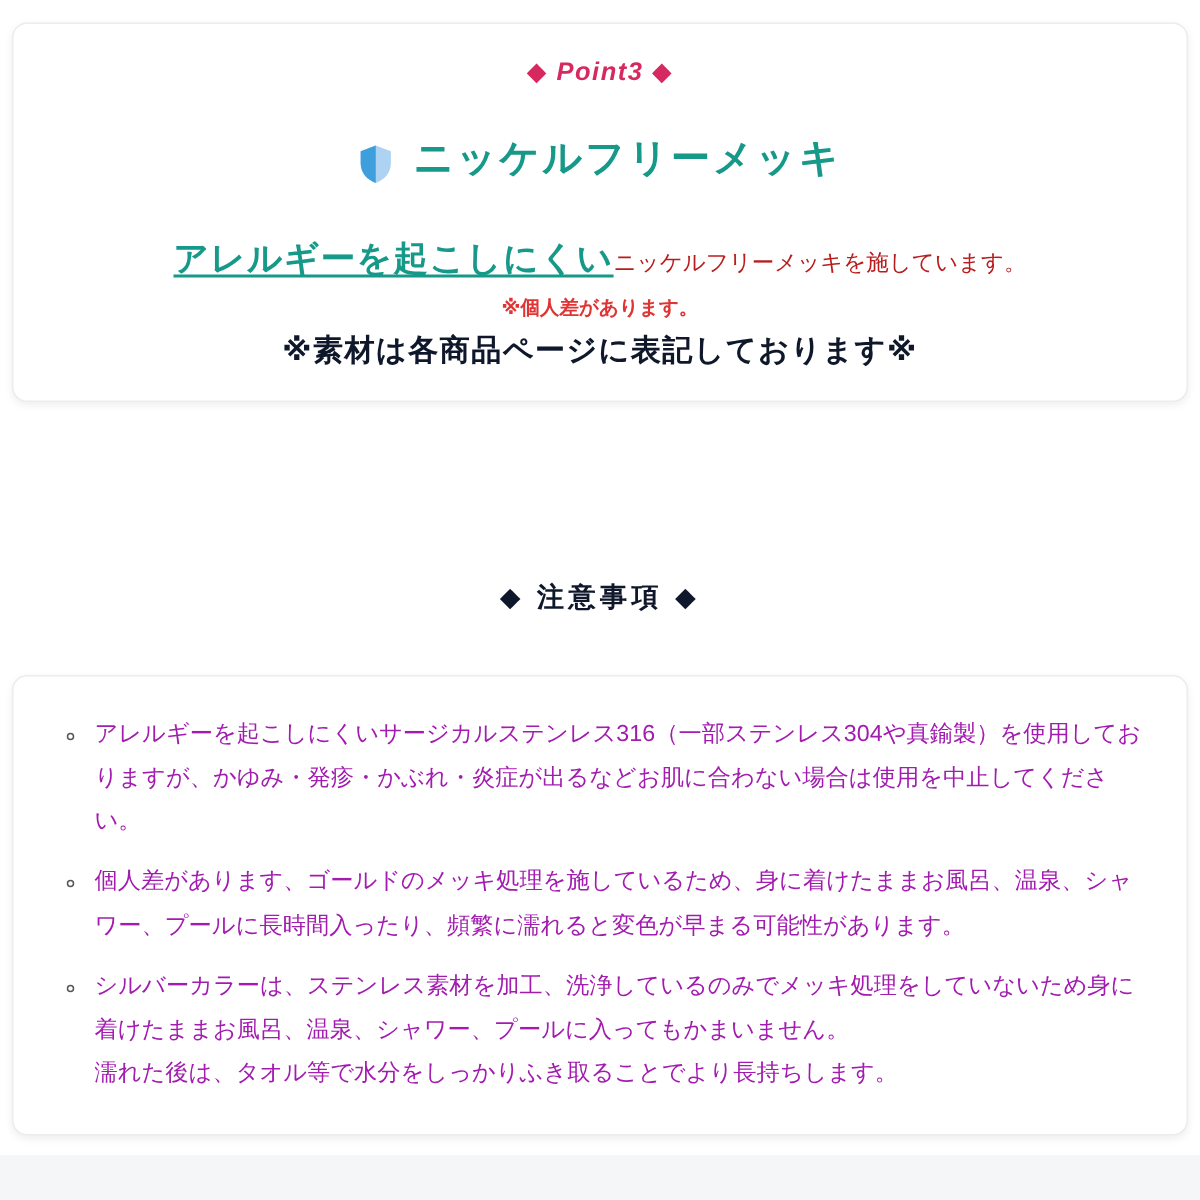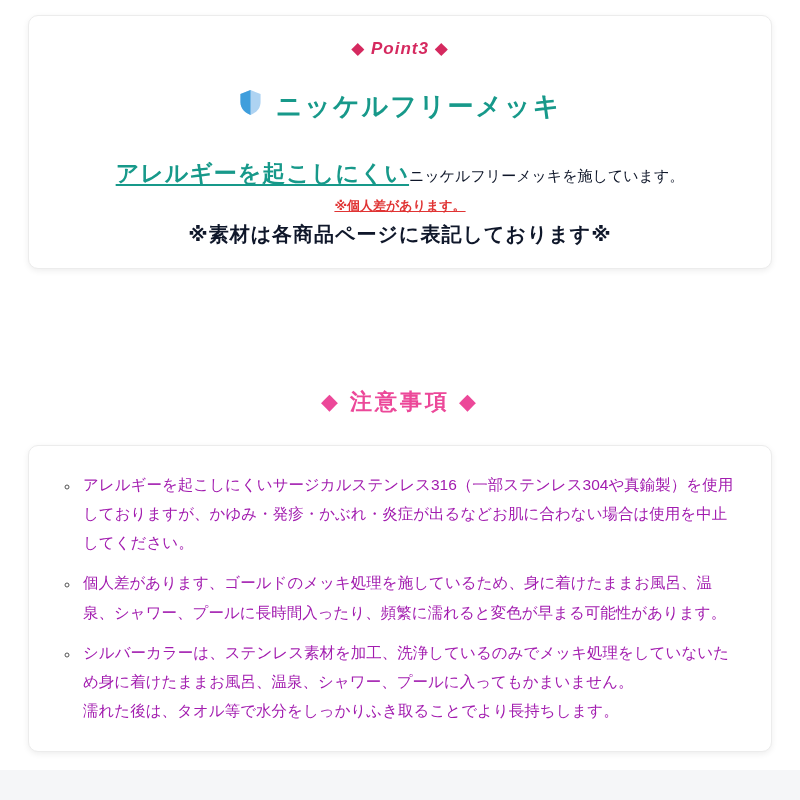--- a/index.html
+++ b/index.html
@@ -12,39 +12,39 @@
     height: 800px;
     overflow: hidden;
     position: relative;
   }
   .page { width: 800px; }
   .card {
     background: #ffffff;
     border: 1px solid #ececec;
     border-radius: 10px;
     box-shadow: 0 2px 6px rgba(0,0,0,0.07);
-    margin: 0 28px;
+    margin: 0 8px;
   }
   
   .point-card {
     margin-top: 15px;
     padding: 22px 20px 20px;
     text-align: center;
   }
   .point-badge {
     color: #d5295f;
     font-size: 17px;
     font-weight: bold;
     font-style: italic;
     letter-spacing: 1px;
     margin-bottom: 30px;
   }
   .title-row {
     display: flex;
-    align-items: flex-start;
+    align-items: flex-end;
     justify-content: center;
     gap: 14px;
     margin-bottom: 34px;
   }
   .title-row h2 {
     color: #17998a;
     font-size: 26px;
     font-weight: bold;
     letter-spacing: 2px;
   }
@@ -61,44 +61,43 @@
     margin: 4px 0 2px;
   }
   .highlight {
     color: #17998a;
     font-size: 23px;
     font-weight: bold;
     text-decoration: underline;
     text-underline-offset: 3px;
     letter-spacing: 1px;
   }
-  .rest { font-size: 15px; color: #0f172a; }
+  .rest { font-size: 15px; color: #b91c1c; }
   .red-note {
     color: #e03434;
     font-size: 13px;
     font-weight: bold;
     margin-top: 8px;
-    text-decoration: underline;
   }
   .bold-note {
     color: #0f172a;
     font-size: 20px;
     font-weight: bold;
     margin-top: 6px;
     letter-spacing: 1px;
   }
   
   .caution-heading {
     text-align: center;
-    color: #ec4899;
-    font-size: 22px;
+    color: #0f172a;
+    font-size: 18px;
     font-weight: bold;
     letter-spacing: 3px;
     margin-top: 118px;
-    margin-bottom: 28px;
+    margin-bottom: 40px;
   }
   .caution-card {
     padding: 24px 30px 26px 28px;
   }
   .caution-list {
     list-style: circle;
     padding-left: 22px;
   }
   .caution-list li {
     font-size: 15.5px;

